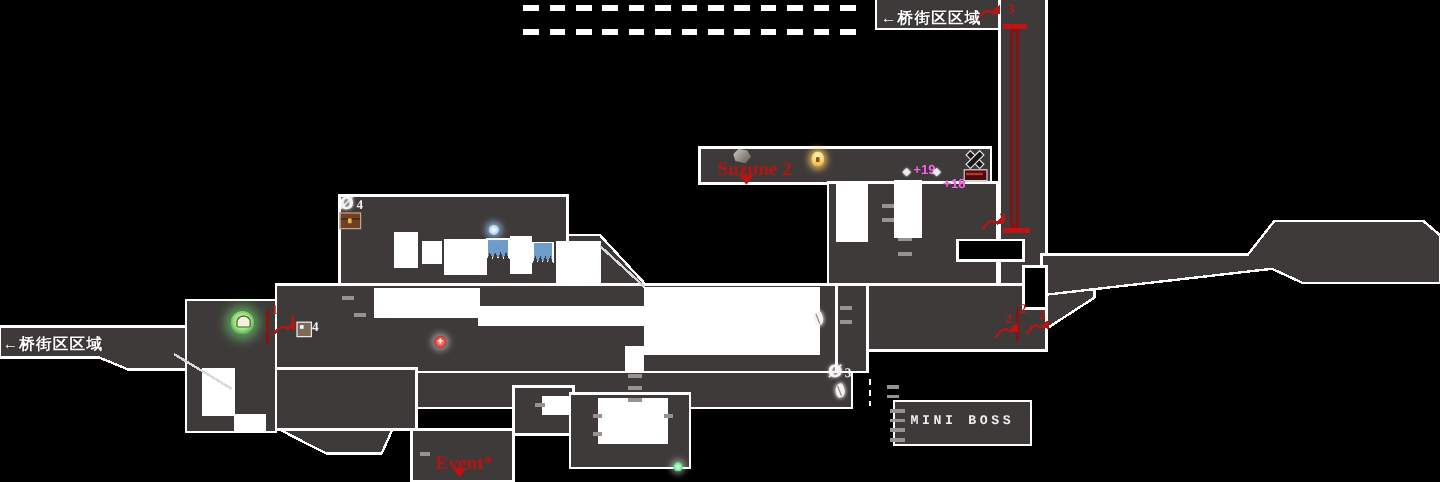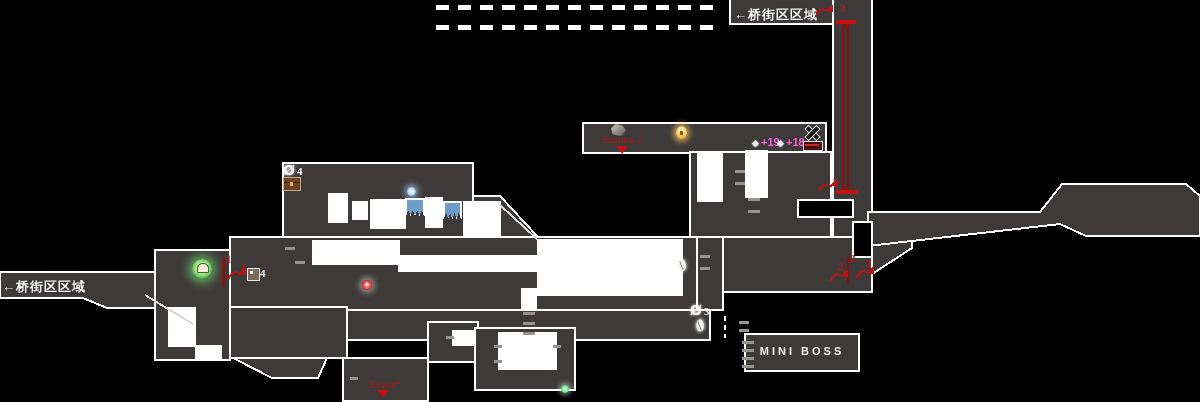--- a/index.html
+++ b/index.html
@@ -4,22 +4,22 @@
 <style>
   html,body{margin:0;padding:0;background:#000;}
   #stage{position:relative;width:1200px;height:402px;background:#000;overflow:hidden;
          font-family:"Liberation Sans",sans-serif;}
   #geo{position:absolute;left:0;top:0;}
   .ov{position:absolute;white-space:nowrap;}
   .txt{color:#fff;font-weight:bold;font-size:13px;letter-spacing:1px;text-shadow:0 0 1px #000;text-align:center;}
   .num{color:#f2f2f2;font-weight:bold;font-size:11px;font-family:"Liberation Serif",serif;}
   .rnum{color:#c01414;font-weight:bold;font-size:11px;font-family:"Liberation Serif",serif;}
   .pnum{color:#f06ae0;font-weight:bold;font-size:11px;text-shadow:0 0 1px #5c0a50;}
-  .rtxt{color:#b51414;font-weight:normal;font-size:11px;font-family:"Liberation Serif",serif;}
-  .boss{color:#eee;font-weight:bold;font-size:11px;letter-spacing:3px;font-family:Liberation Sans, sans-serif;}
+  .rtxt{color:#b51414;font-weight:bold;font-size:16px;font-family:"Liberation Serif",serif;}
+  .boss{color:#eee;font-weight:bold;font-size:11px;letter-spacing:3px;font-family:Liberation Mono, monospace;}
   .tri-down{width:0;height:0;border-left:6px solid transparent;border-right:6px solid transparent;
             border-top:8px solid #c01010;}
   .mag{color:#f5f5f5;font-weight:bold;font-size:14px;text-shadow:0 0 3px #fff;line-height:14px;
        font-family:"DejaVu Sans",sans-serif;}
   .crys{color:#eceaf2;font-size:9px;text-shadow:0 0 2px #fff;line-height:9px;}
   .bell{width:20px;height:20px;border-radius:50%;
         background:radial-gradient(circle at 50% 45%, #eaffdf 0%, #9fe37f 45%, #3f9c4a 80%, rgba(40,120,50,0) 100%);
         box-shadow:0 0 10px 4px rgba(120,255,120,.55);position:absolute;}
   .bell span{position:absolute;left:5px;top:4px;width:10px;height:8px;background:#f7efdc;
         border:1px solid #37652e;border-radius:50% 50% 15% 15%;}
@@ -211,21 +211,21 @@
   <div class="ov num" style="left:260px;top:267px;">4</div>
 
   <div class="rock" style="left:611px;top:124px;"></div>
   <div class="amulet" style="left:676px;top:126px;">
       <i></i>
     </div>
 
   <div class="ov crys" style="left:752px;top:139px;">◆</div>
   <div class="ov pnum" style="left:761px;top:136px;">+19</div>
   <div class="ov crys" style="left:777px;top:139px;">◆</div>
-  <div class="ov pnum" style="left:786px;top:136px;">+18</div>
+  <div class="ov pnum" style="left:786px;top:148px;">+18</div>
 
   <div class="xdag" style="left:803px;top:124px;">
       <i></i>
       <b></b>
     </div>
   <div class="redbar" style="left:803px;top:141px;">
       <i></i>
     </div>
 
   <div class="orb blueorb" style="left:407px;top:187px;"></div>

